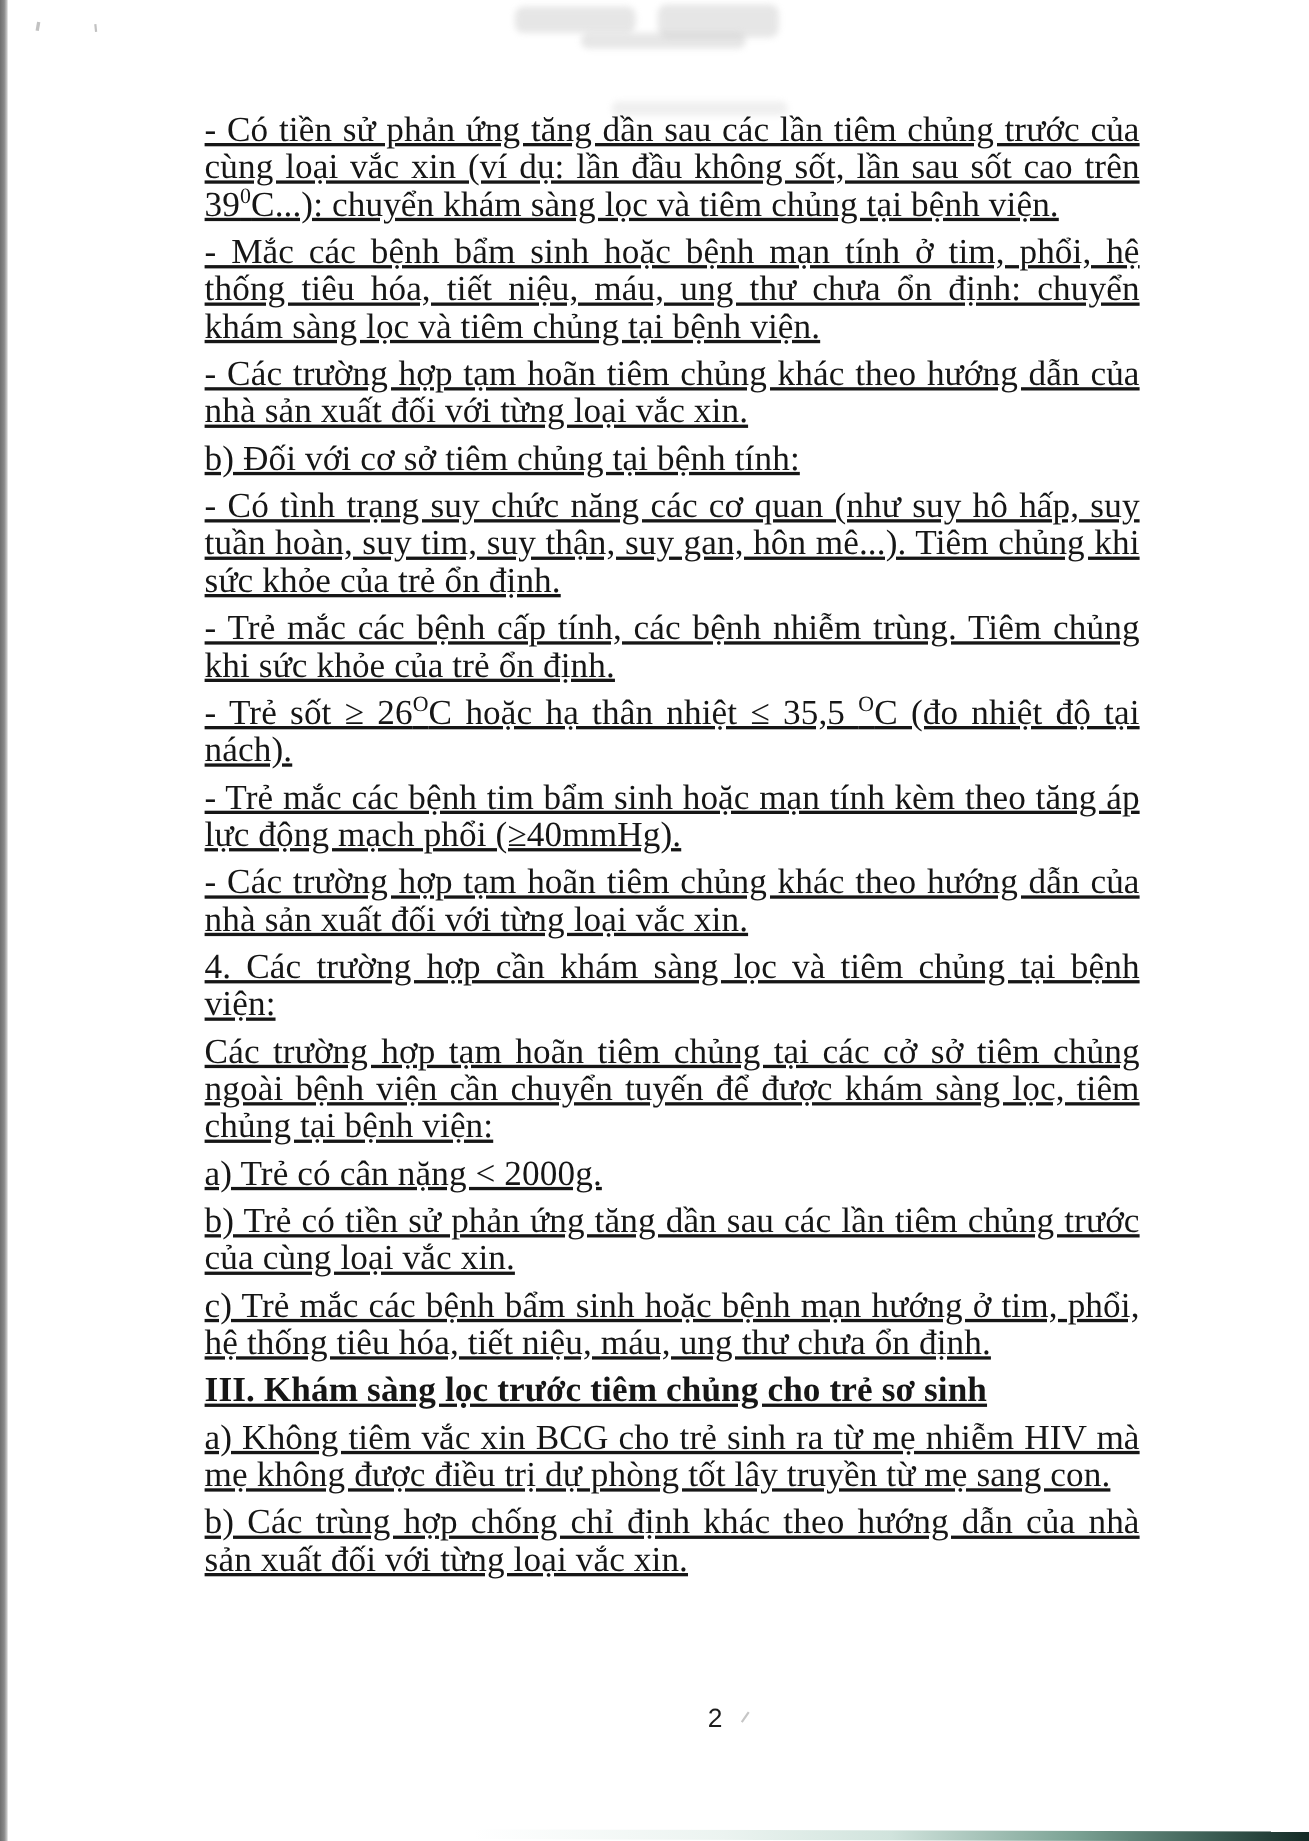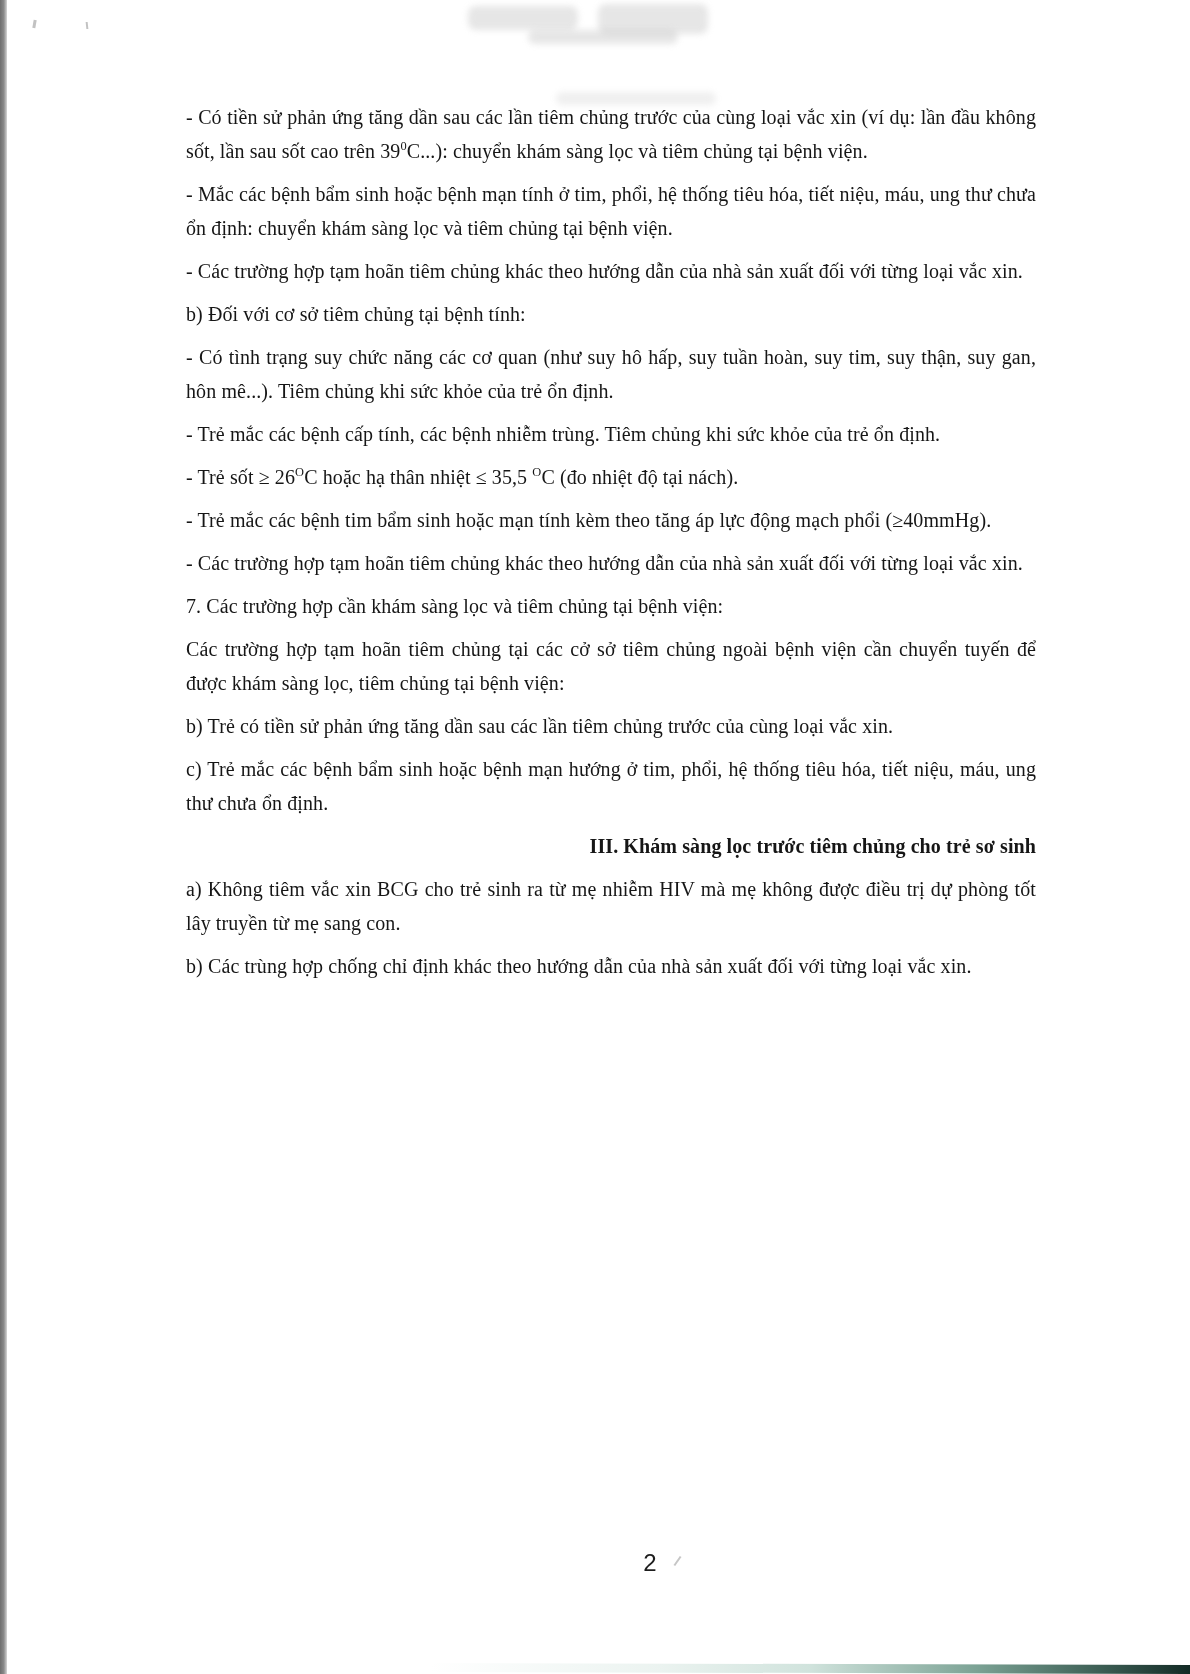--- a/index.html
+++ b/index.html
@@ -43,28 +43,29 @@
       #3d5f55 88%,
       var(--scan_strip_teal, #132a25) 100%);
     transform: rotate(0.15deg);
   }
   .doc-body {
     position: absolute; left: 186px; top: 100px; width: 850px;
     color: var(--text, #161616);
   }
   p.para {
     margin: 0 0 9px 0;
-    font-size: 20px;
+    font-size: 32px;
     line-height: 34px;
     text-align: justify;
     letter-spacing: 0.1px;
+    text-decoration: underline;
   }
   p.para.heading {
     font-weight: bold;
-    text-align: right;
+    text-align: left;
   }
   .sup {
     vertical-align: super;
     font-size: 0.62em;
     line-height: 0;
   }
   .page-number {
     position: absolute; left: 650px; top: 1549px;
     transform: translateX(-50%);
     font-family: "Liberation Sans", "DejaVu Sans", sans-serif;
@@ -96,22 +97,23 @@
   <div class="doc-body">
       <p class="para"><span>- Có tiền sử phản ứng tăng dần sau các lần tiêm chủng trước của cùng loại vắc xin (ví dụ: lần đầu không sốt, lần sau sốt cao trên 39</span><span class="sup">0</span><span>C...): chuyển khám sàng lọc và tiêm chủng tại bệnh viện.</span></p>
       <p class="para"><span>- Mắc các bệnh bẩm sinh hoặc bệnh mạn tính ở tim, phổi, hệ thống tiêu hóa, tiết niệu, máu, ung thư chưa ổn định: chuyển khám sàng lọc và tiêm chủng tại bệnh viện.</span></p>
       <p class="para"><span>- Các trường hợp tạm hoãn tiêm chủng khác theo hướng dẫn của nhà sản xuất đối với từng loại vắc xin.</span></p>
       <p class="para"><span>b) Đối với cơ sở tiêm chủng tại bệnh tính:</span></p>
       <p class="para"><span>- Có tình trạng suy chức năng các cơ quan (như suy hô hấp, suy tuần hoàn, suy tim, suy thận, suy gan, hôn mê...). Tiêm chủng khi sức khỏe của trẻ ổn định.</span></p>
       <p class="para"><span>- Trẻ mắc các bệnh cấp tính, các bệnh nhiễm trùng. Tiêm chủng khi sức khỏe của trẻ ổn định.</span></p>
       <p class="para"><span>- Trẻ sốt ≥ 26</span><span class="sup">O</span><span>C hoặc hạ thân nhiệt ≤ 35,5 </span><span class="sup">O</span><span>C (đo nhiệt độ tại nách).</span></p>
       <p class="para"><span>- Trẻ mắc các bệnh tim bẩm sinh hoặc mạn tính kèm theo tăng áp lực động mạch phổi (≥40mmHg).</span></p>
       <p class="para"><span>- Các trường hợp tạm hoãn tiêm chủng khác theo hướng dẫn của nhà sản xuất đối với từng loại vắc xin.</span></p>
-      <p class="para"><span>7. Các trường hợp cần khám sàng lọc và tiêm chủng tại bệnh viện:</span></p>
+      <p class="para"><span>4. Các trường hợp cần khám sàng lọc và tiêm chủng tại bệnh viện:</span></p>
       <p class="para"><span>Các trường hợp tạm hoãn tiêm chủng tại các cở sở tiêm chủng ngoài bệnh viện cần chuyển tuyến để được khám sàng lọc, tiêm chủng tại bệnh viện:</span></p>
+      <p class="para"><span>a) Trẻ có cân nặng &lt; 2000g.</span></p>
       <p class="para"><span>b) Trẻ có tiền sử phản ứng tăng dần sau các lần tiêm chủng trước của cùng loại vắc xin.</span></p>
       <p class="para"><span>c) Trẻ mắc các bệnh bẩm sinh hoặc bệnh mạn hướng ở tim, phổi, hệ thống tiêu hóa, tiết niệu, máu, ung thư chưa ổn định.</span></p>
       <p class="para heading"><span>III. Khám sàng lọc trước tiêm chủng cho trẻ sơ sinh</span></p>
       <p class="para"><span>a) Không tiêm vắc xin BCG cho trẻ sinh ra từ mẹ nhiễm HIV mà mẹ không được điều trị dự phòng tốt lây truyền từ mẹ sang con.</span></p>
       <p class="para"><span>b) Các trùng hợp chống chỉ định khác theo hướng dẫn của nhà sản xuất đối với từng loại vắc xin.</span></p>
     </div>
 
   <div class="page-number">2</div>
   <div class="slash-mark"></div>
 

